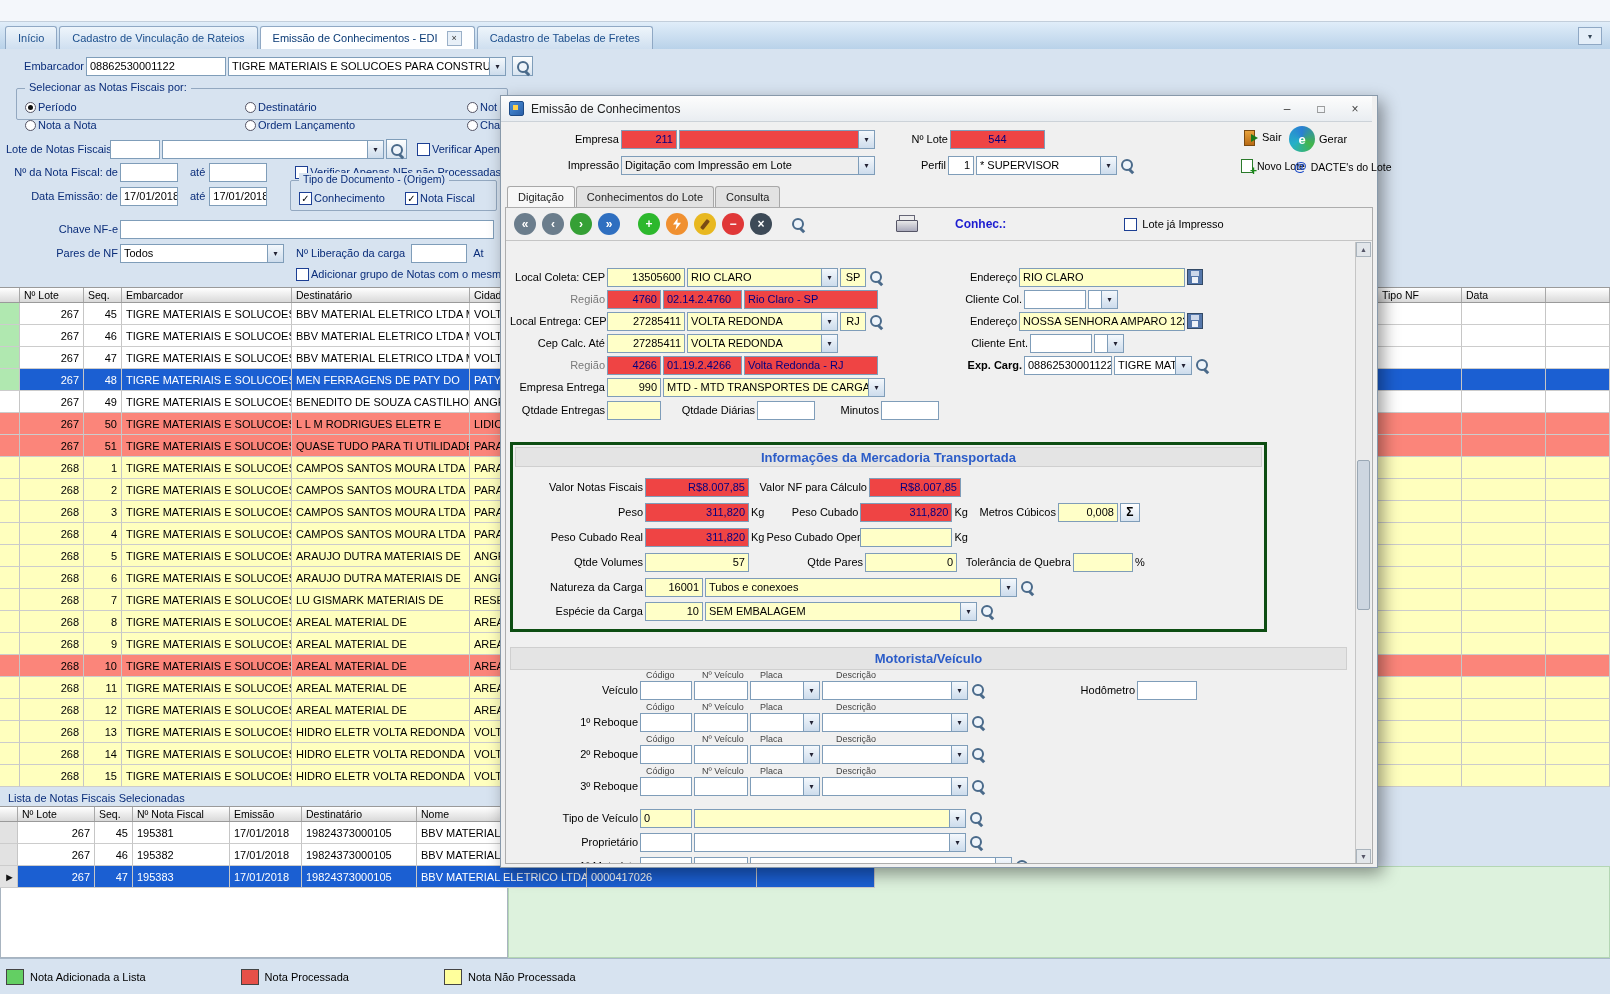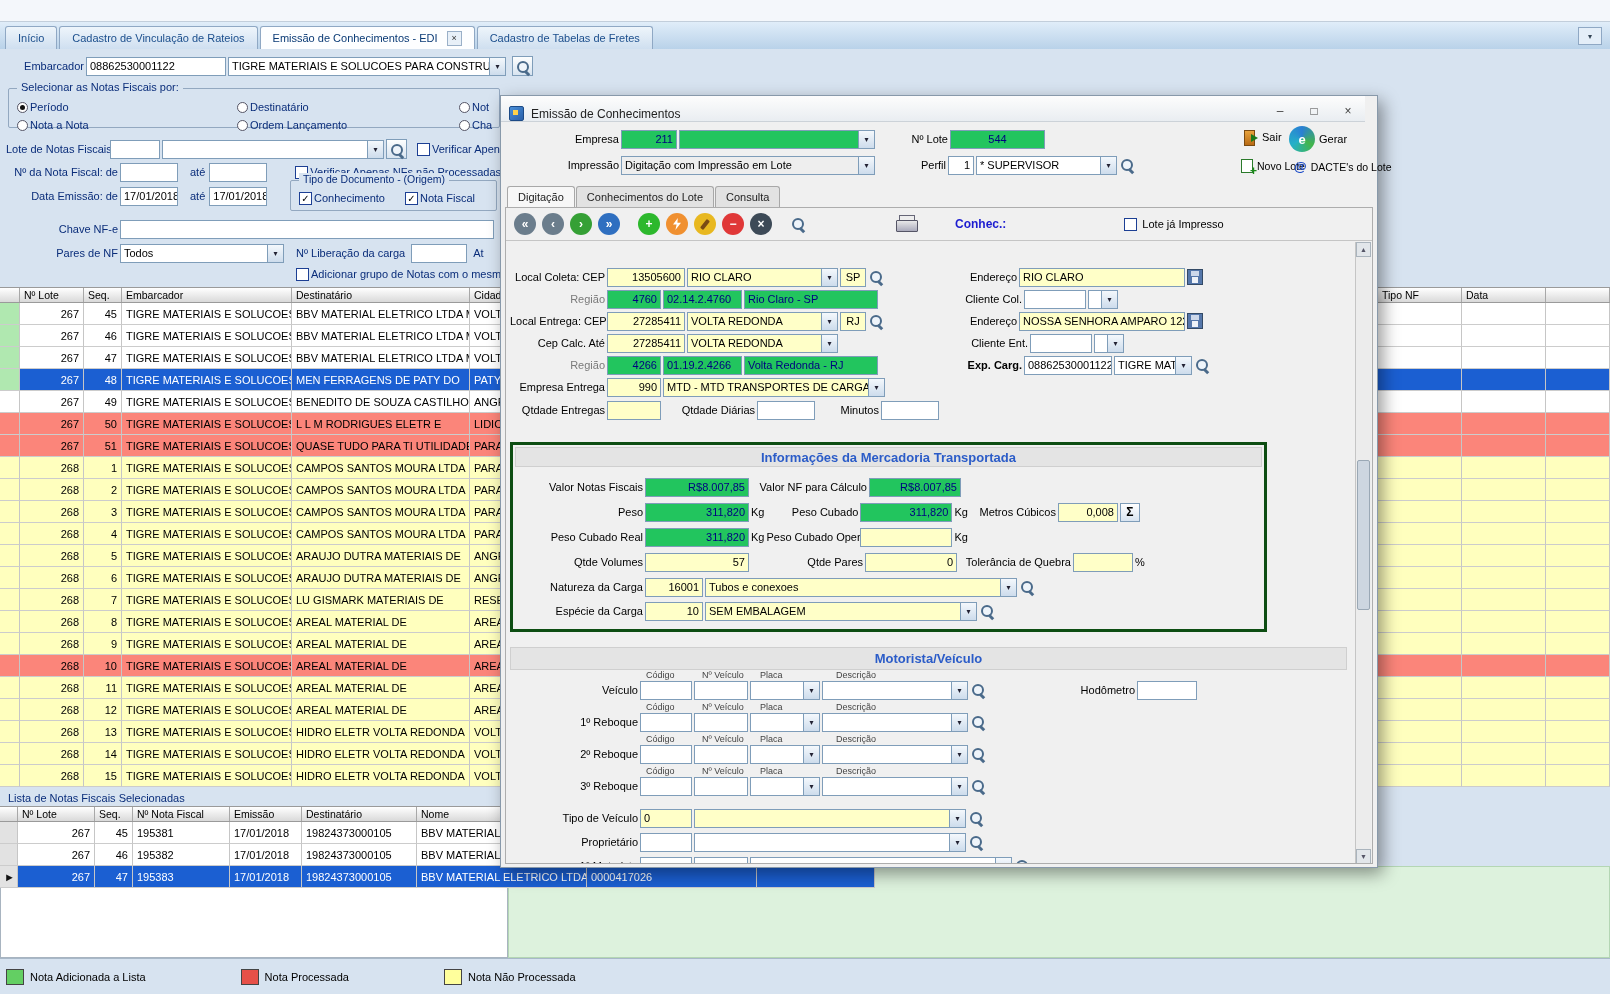--- a/index.html
+++ b/index.html
@@ -19,21 +19,21 @@
 
 #tabstrip{position:absolute;left:0;top:22px;width:100%;height:27px;background:linear-gradient(#e0edf9,#b9d2e9);display:flex;align-items:flex-end;padding-left:5px}
 .ttab{height:23px;display:flex;align-items:center;padding:0 12px;border:1px solid #8fa8c4;border-bottom:none;border-radius:3px 3px 0 0;background:linear-gradient(#eef5fb,#cfdff0);color:#1c4f8d;margin-right:2px;white-space:nowrap}
 .ttab.active{background:#fdfeff;color:#0a3a75}
 .tclose{margin-left:9px;width:15px;height:15px;border:1px solid #9ab0c8;background:#e8f0f8;display:flex;align-items:center;justify-content:center;font-size:9px;color:#333}
 #tab-list-btn{position:absolute;right:8px;top:5px;width:24px;height:18px;border:1px solid #8fa8c4;background:#e4eef8;display:flex;align-items:center;justify-content:center;font-size:8px;color:#345}
 
 
 .inp{border:1px solid #7f9db9;background:#fff;height:19px;font-size:11px;padding:0 3px;display:flex;align-items:center;white-space:nowrap;overflow:hidden;flex:none}
 .ye{background:#ffffc8}
-.ro{background:#22c55e;color:#000080}
+.ro{background:#ef4444;color:#000080}
 .rt{justify-content:flex-end}
 .ct{justify-content:center}
 .combo{padding:0}
 .cval{flex:1;padding:0 3px;white-space:nowrap;overflow:hidden}
 .carr{width:16px;align-self:stretch;border-left:1px solid #7f9db9;background:linear-gradient(#f4f8fc,#cddcec);display:flex;align-items:center;justify-content:center;flex:none}
 .carr::after{content:"▾";font-size:8px;color:#223}
 .frow{position:absolute;display:flex;align-items:center;gap:2px;height:20px}
 
 .mag{width:17px;height:17px;position:relative;display:inline-block;flex:none}
 .mag::before{content:"";position:absolute;left:2px;top:2px;width:8px;height:8px;border:2px solid #4a6a8a;border-radius:50%;background:#eef4fa}
@@ -63,21 +63,21 @@
 .row-added > .cell{background:#fff}
 .row-unprocessed > .cell{background:#ffffbe}
 .row-processed > .cell{background:#fb857a}
 .row-selected > .cell{background:#1b5fd2;color:#fff}
 .row-added > .c0{background:#b0e8b0}
 .row-selected > .c0{background:#b0e8b0;color:#000}
 #bgrid .grow > .b0{background:#e2e2e2;color:#111}
 
 
 #modal{position:absolute;left:500px;top:95px;width:878px;height:773px;background:#f0f0f0;border:1px solid #8899aa;box-shadow:5px 6px 16px rgba(0,0,0,.4)}
-#mtitle{position:absolute;left:0;top:0;right:12px;height:26px;background:linear-gradient(#fdfdfd,#e9edf1);border-bottom:1px solid #ccd2d8;display:flex;align-items:flex-end;padding-left:8px}
+#mtitle{position:absolute;left:0;top:0;right:5px;height:26px;background:linear-gradient(#fdfdfd,#e9edf1);border-bottom:1px solid #ccd2d8;display:flex;align-items:center;padding-left:8px}
 #mtitle-text{margin-left:7px;font-size:12px;color:#222;flex:1}
 .wbtn{width:34px;height:21px;display:flex;align-items:center;justify-content:center;color:#444;font-size:12px}
 .wicon{width:15px;height:15px;background:linear-gradient(135deg,#4a90d9,#2a5fa8);border:1px solid #1c4a86;border-radius:2px;position:relative;flex:none}
 .wicon::after{content:"";position:absolute;left:3px;top:3px;width:5px;height:5px;background:#ffd24a}
 .mtab{height:21px;display:flex;align-items:center;padding:0 10px;border:1px solid #a8a8a8;border-bottom:none;border-radius:3px 3px 0 0;background:#e2e2e2;color:#222;margin-right:1px}
 .mtab.active{background:#f7f7f7}
 .cbox{border:1px solid #adadad;background:#f0f0f0;overflow:hidden}
 .cbtn{width:22px;height:22px;border-radius:50%;display:flex;align-items:center;justify-content:center;color:#fff;font-weight:bold;font-size:12px;flex:none;margin-right:6px}
 .bolt{width:8px;height:12px;background:#fff;clip-path:polygon(60% 0,0 55%,45% 55%,30% 100%,100% 40%,55% 40%)}
 .pencil{width:4px;height:11px;background:#7a4a14;border-radius:1px;transform:rotate(38deg)}
@@ -144,21 +144,21 @@
     <div class="inp" style="width:140px">08862530001122</div>
     <div class="inp combo" style="width:278px">
       <span class="cval">TIGRE MATERIAIS E SOLUCOES PARA CONSTRUCAO LTD</span>
       <span class="carr"></span>
     </div>
     <span class="magbtn" style="margin-left:4px">
         <span class="mag" style="width:15px;height:15px"></span>
       </span>
   </div>
 
-  <div class="gb" style="left:8px;top:88px;width:492px;height:40px">
+  <div class="gb" style="left:16px;top:88px;width:492px;height:32px">
     <span class="gbt">Selecionar as Notas Fiscais por:</span>
     <div class="frow" style="left:8px;top:8px">
         <span class="rad">
           <span class="dot"></span>
         </span>
         <span class="navy">Período</span>
       </div>
     <div class="frow" style="left:8px;top:26px">
         <span class="rad"></span>
         <span class="navy">Nota a Nota</span>

